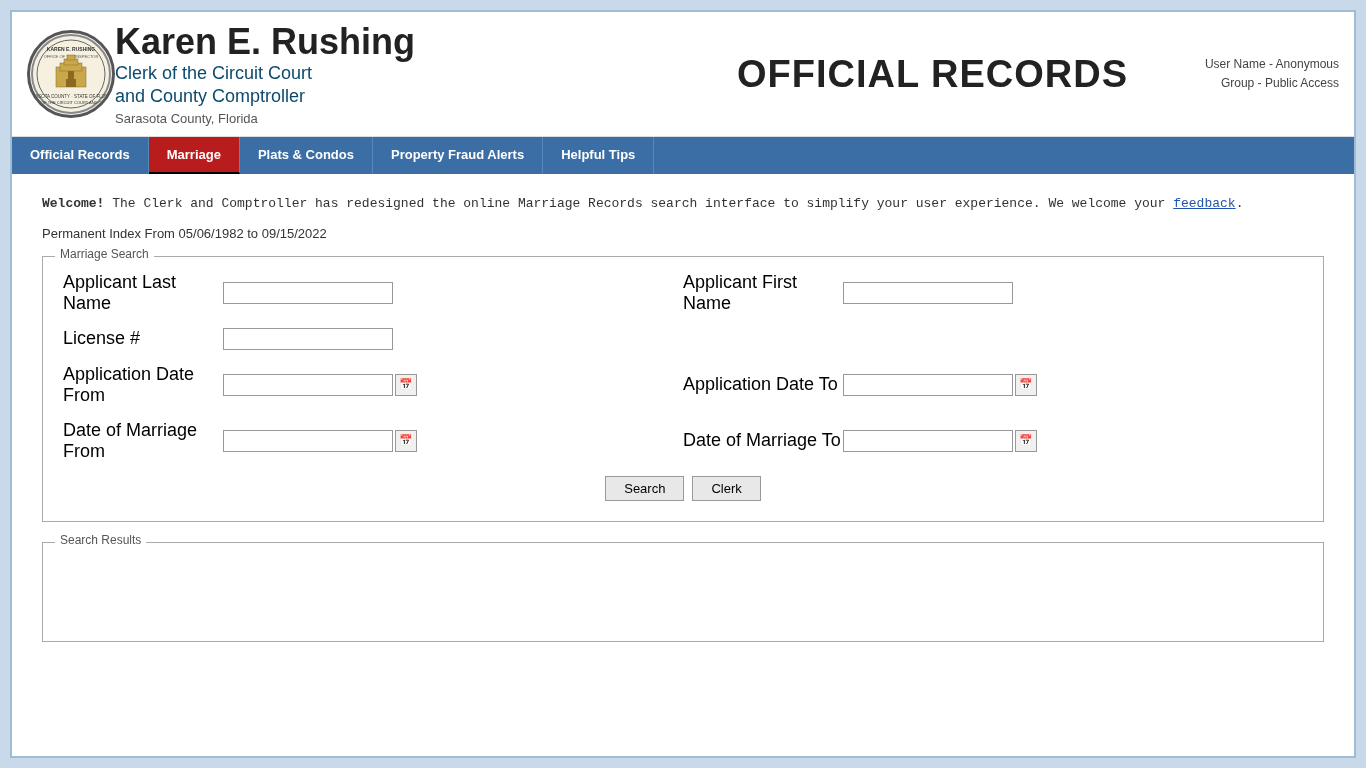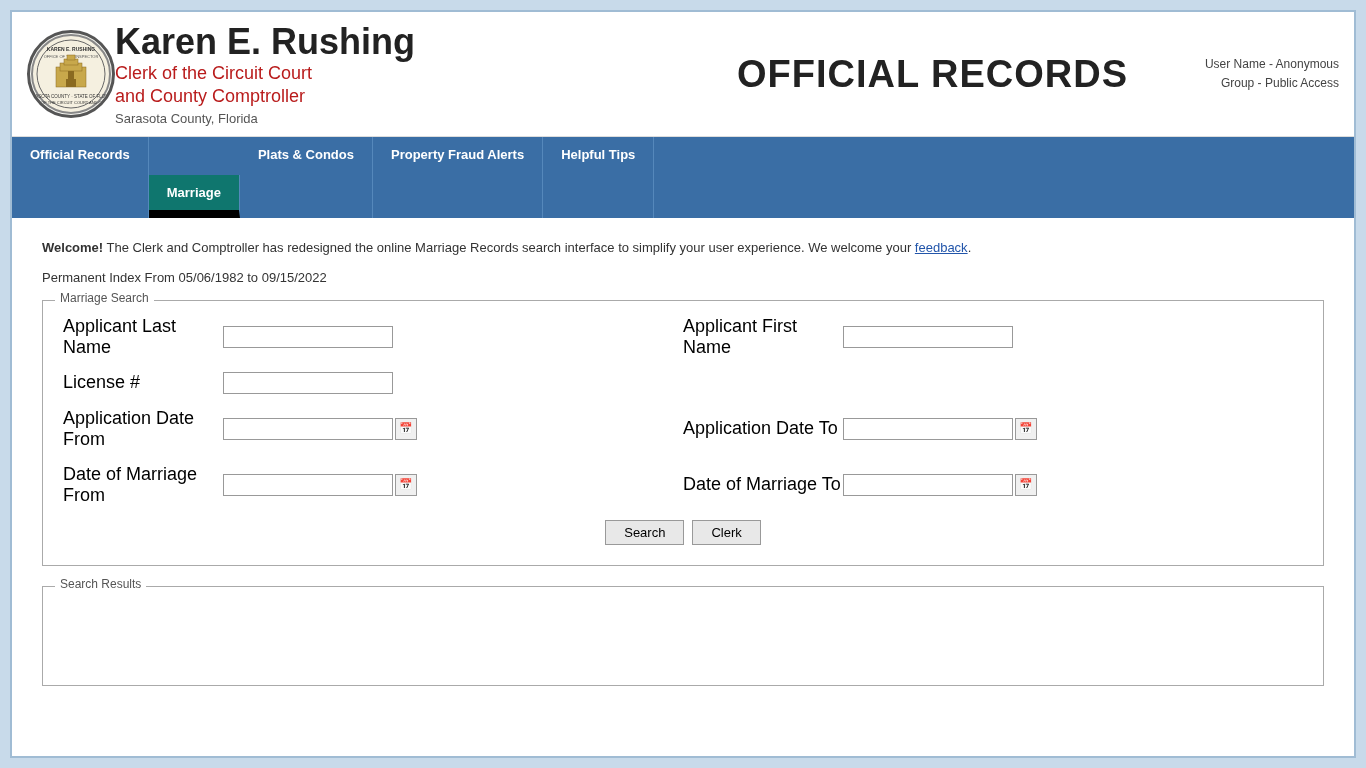--- a/index.html
+++ b/index.html
@@ -28,21 +28,21 @@
       flex: 1;
     }
     #clerk-name {
       font-size: 36px;
       font-weight: bold;
       color: #222;
       line-height: 1.1;
     }
     #clerk-subtitle {
       font-size: 18px;
-      color: #b91c1c;
+      color: #0c4a6e;
       line-height: 1.3;
       font-weight: normal;
     }
     #county-name {
       font-size: 13px;
       color: #555;
       margin-top: 3px;
     }
     #official-records-title {
       flex: 1;
@@ -67,33 +67,33 @@
     .nav-item {
       color: #fff;
       padding: 10px 18px;
       font-size: 13px;
       font-weight: bold;
       border-right: 1px solid #5588bb;
       cursor: pointer;
       white-space: nowrap;
     }
     .nav-item.active {
-      background: #0f766e;
-      border-bottom: 8px solid #000000;
-      margin-top: 38px;
+      background: #b91c1c;
+      border-bottom: 2px solid #000000;
     }
     
     #main-content {
       padding: 20px 30px;
     }
     #welcome-message {
       font-size: 13px;
       color: #333;
       margin-bottom: 12px;
       line-height: 1.5;
+      font-family: Liberation Mono, monospace;
     }
     #welcome-message strong {
       font-weight: bold;
     }
     #welcome-message a {
       color: #2255aa;
     }
     #permanent-index {
       font-size: 13px;
       color: #333;

